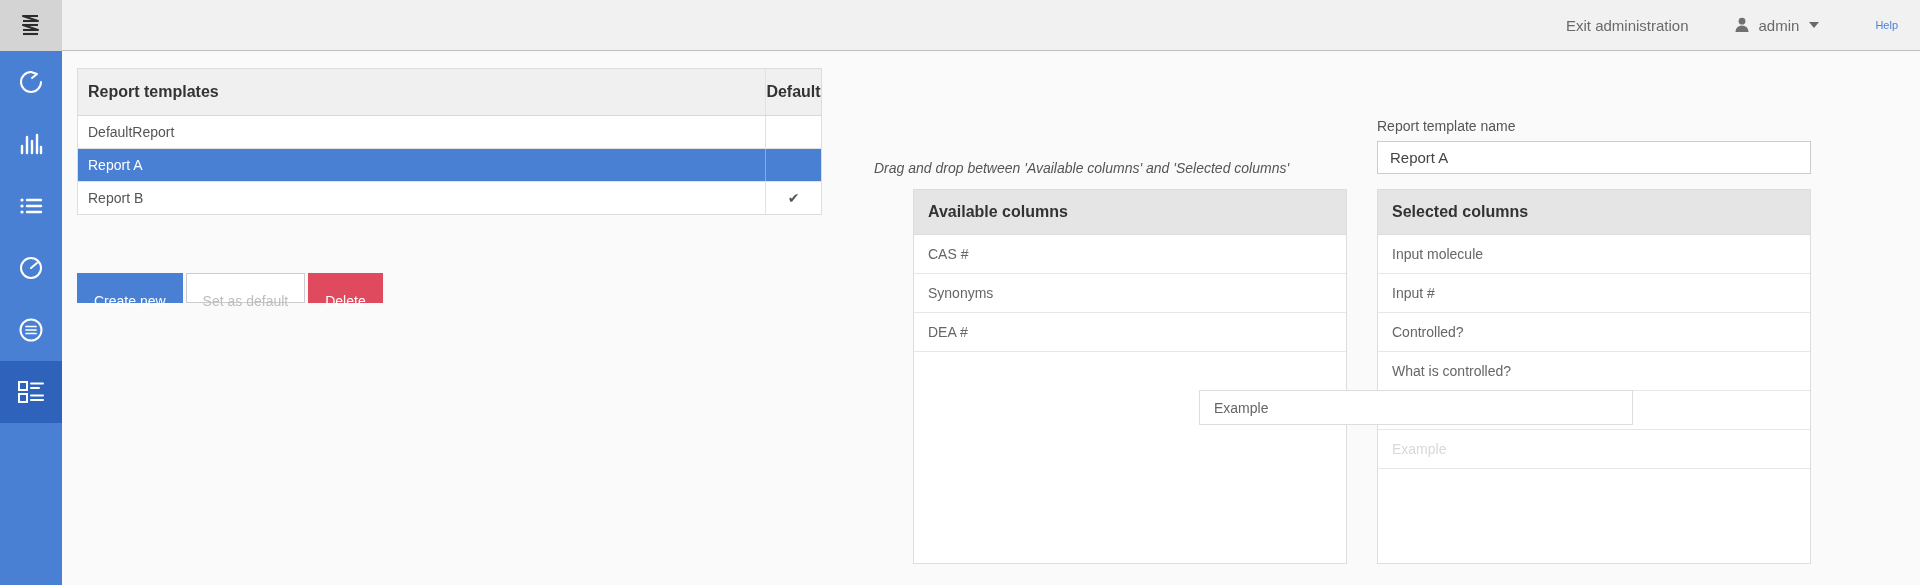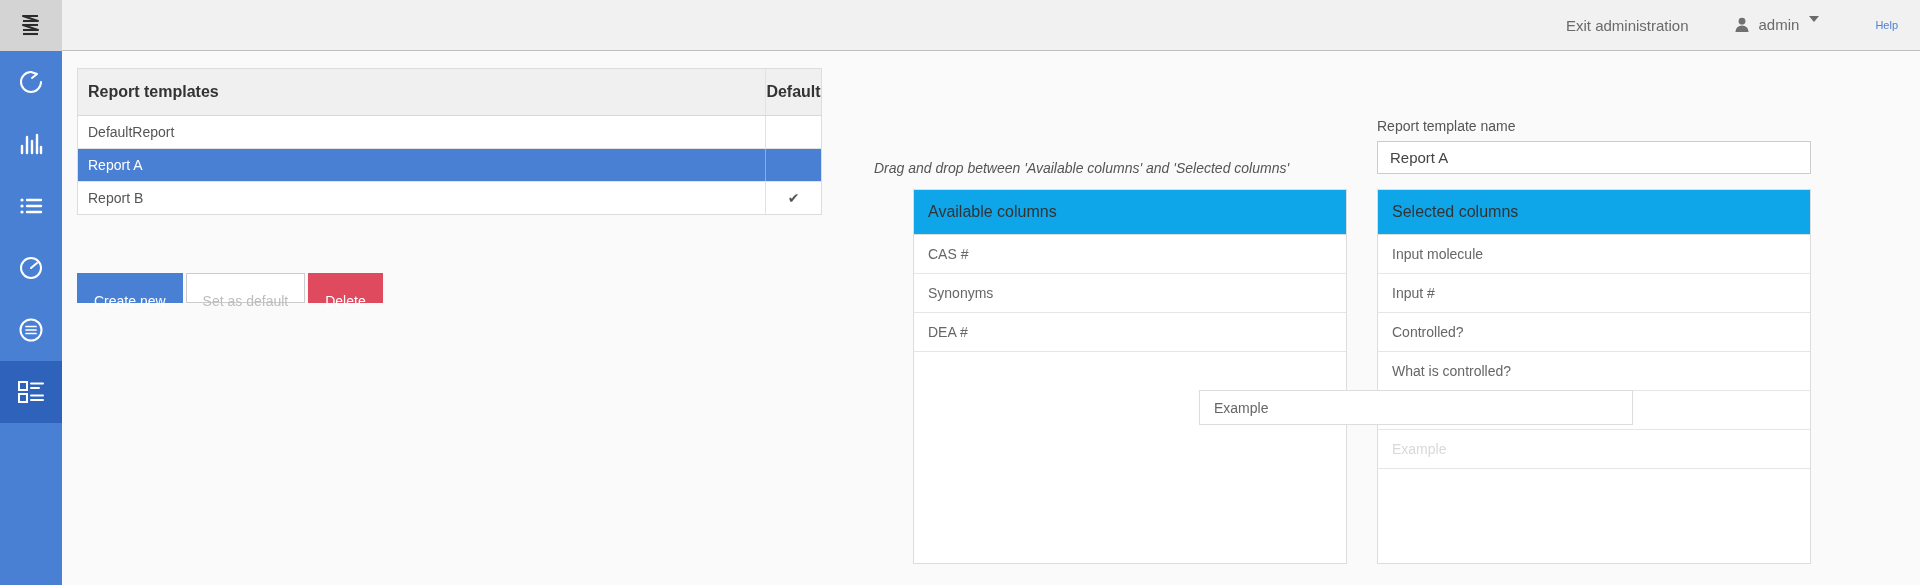--- a/index.html
+++ b/index.html
@@ -40,21 +40,21 @@
     background: #f1f1f1;
     border-bottom: 1px solid #bfbfbf;
     display: flex; align-items: center; justify-content: flex-end;
     padding-right: 22px;
   }
   .topbar-link {
     font-size: 15px; color: #6a6a6a; margin-left: 40px;
     cursor: pointer; white-space: nowrap;
   }
   .topbar-user {
-    display: flex; align-items: flex-start; gap: 8px;
+    display: flex; align-items: center; gap: 8px;
     margin-left: 44px; cursor: pointer;
   }
   .topbar-user .uname { font-size: 15px; color: #6a6a6a; }
   .caret {
     width: 0; height: 0; margin-left: 2px;
     border-left: 5px solid transparent;
     border-right: 5px solid transparent;
     border-top: 6px solid #6a6a6a;
   }
   .topbar-help { font-size: 11px; color: #4f7fd6; margin-left: 56px; cursor: pointer; }
@@ -95,22 +95,22 @@
   .btn-disabled { background: #fff; color: #bdbdbd; border: 1px solid #ccc; cursor: default; margin-left: 3px; }
   .btn-danger { background: #e04a5f; color: #fff; border-color: #e04a5f; margin-left: 3px; }
 
   
   .hint {
     position: absolute; left: 812px; top: 108px;
     font-size: 14px; font-style: italic; color: #555; white-space: nowrap;
   }
   .panel { position: absolute; border: 1px solid #ddd; background: #fff; }
   .panel-head {
-    background: #0ea5e9; border-bottom: 1px solid #ddd;
-    font-size: 16px; font-weight: normal; color: #333;
+    background: #e5e5e5; border-bottom: 1px solid #ddd;
+    font-size: 16px; font-weight: bold; color: #333;
     padding: 13px 14px;
   }
   .panel-list { }
   .panel-row {
     font-size: 14px; color: #666;
     padding: 11px 14px;
     border-bottom: 1px solid #e6e6e6;
     cursor: move;
   }
   .panel-row.ghosted { color: #d9d9d9; }

